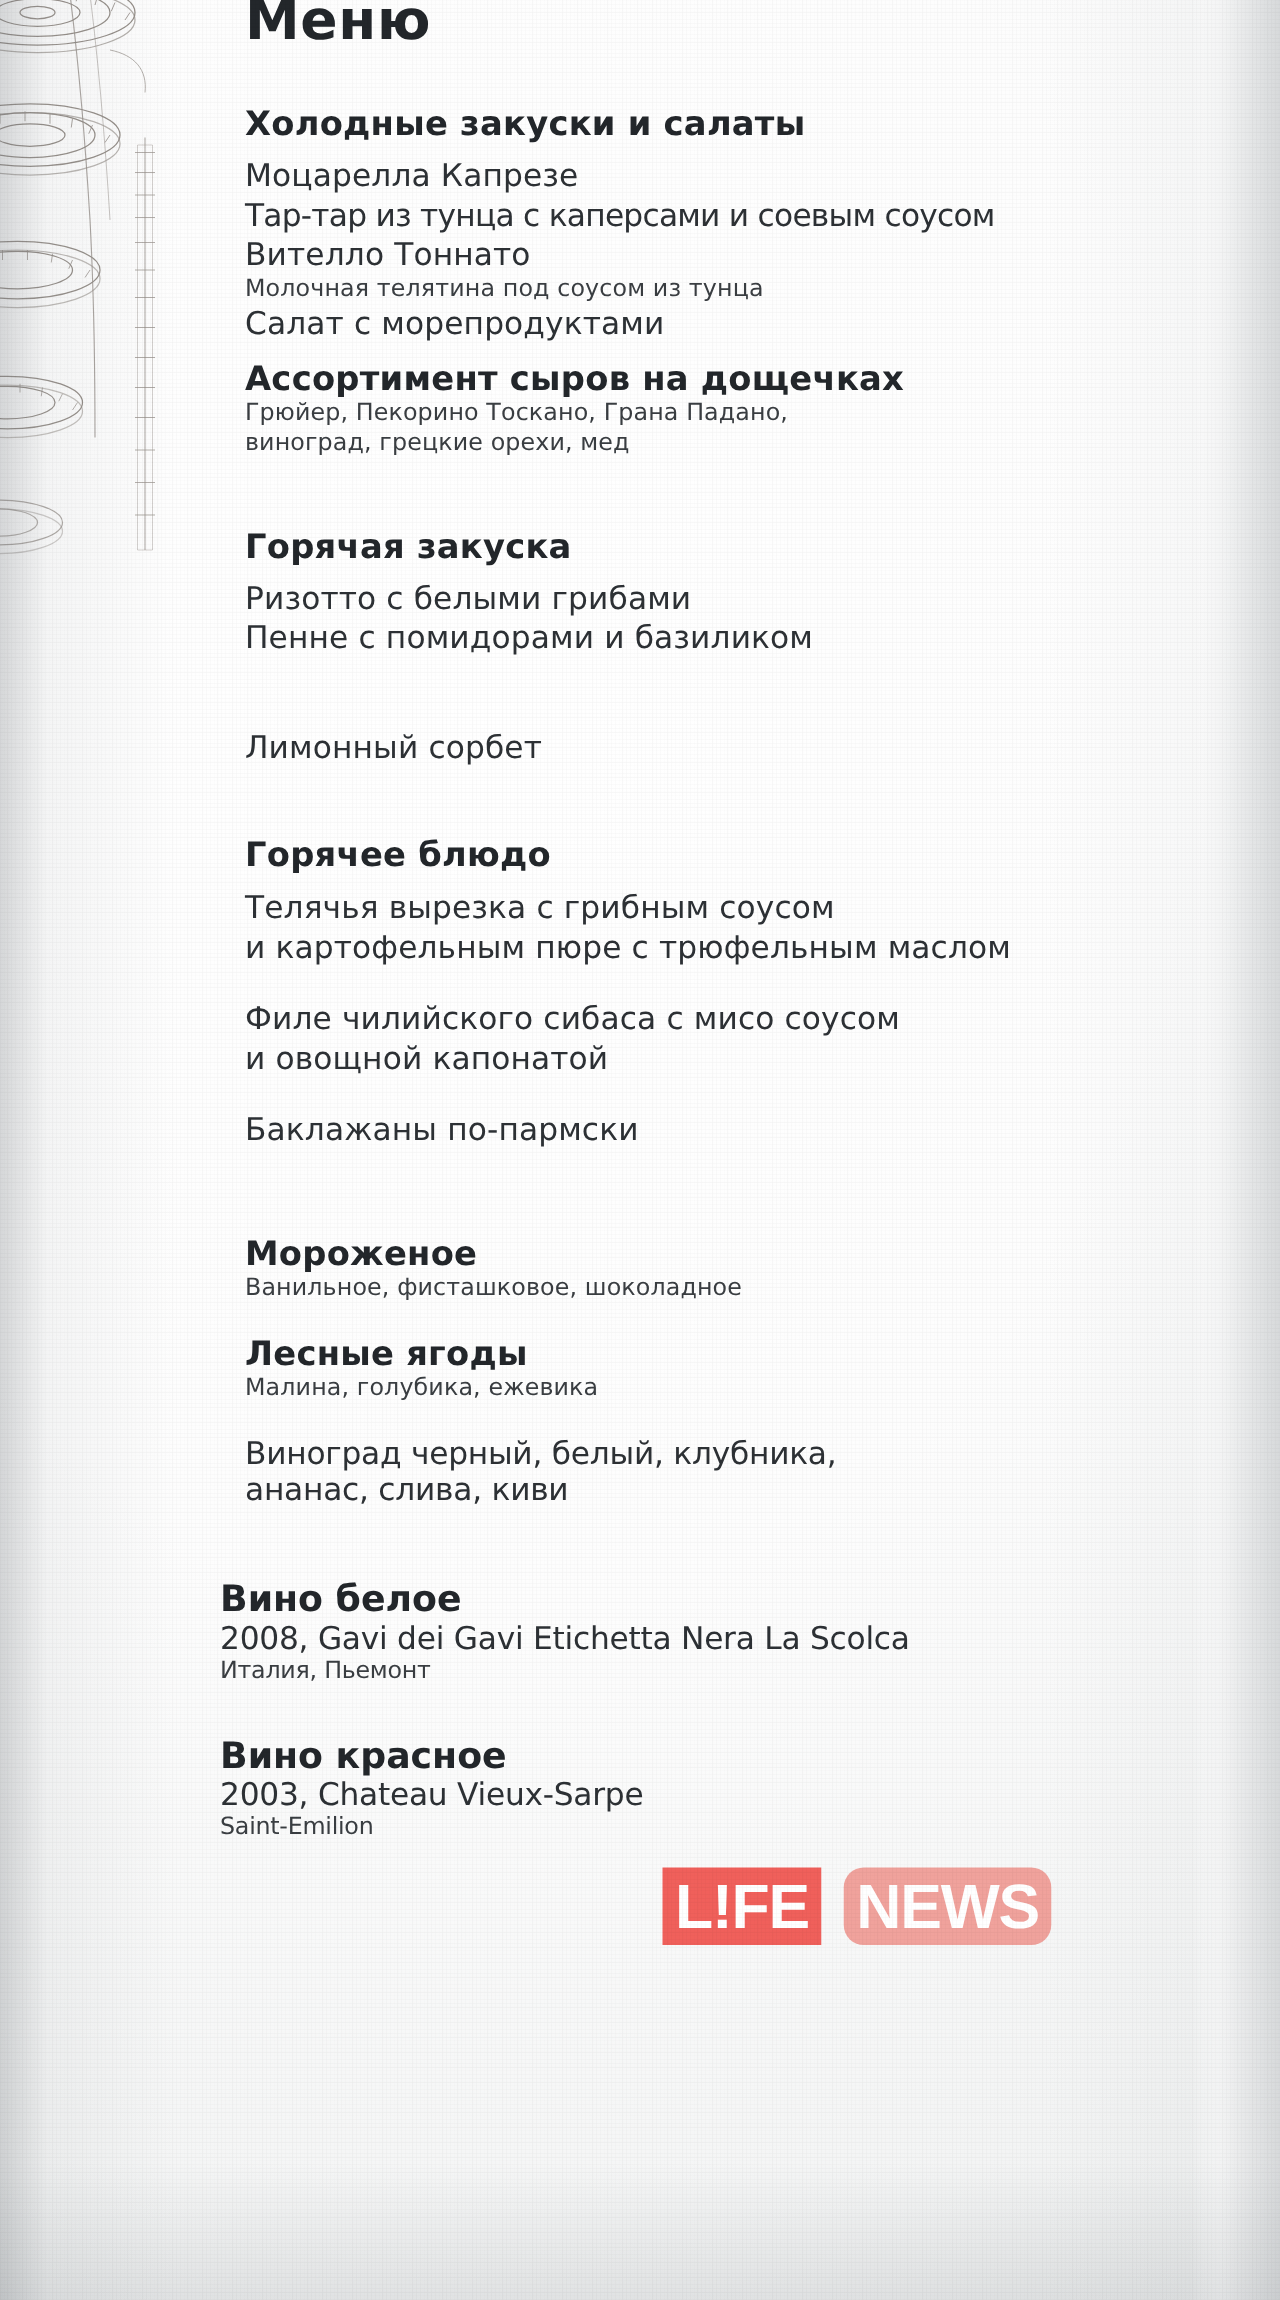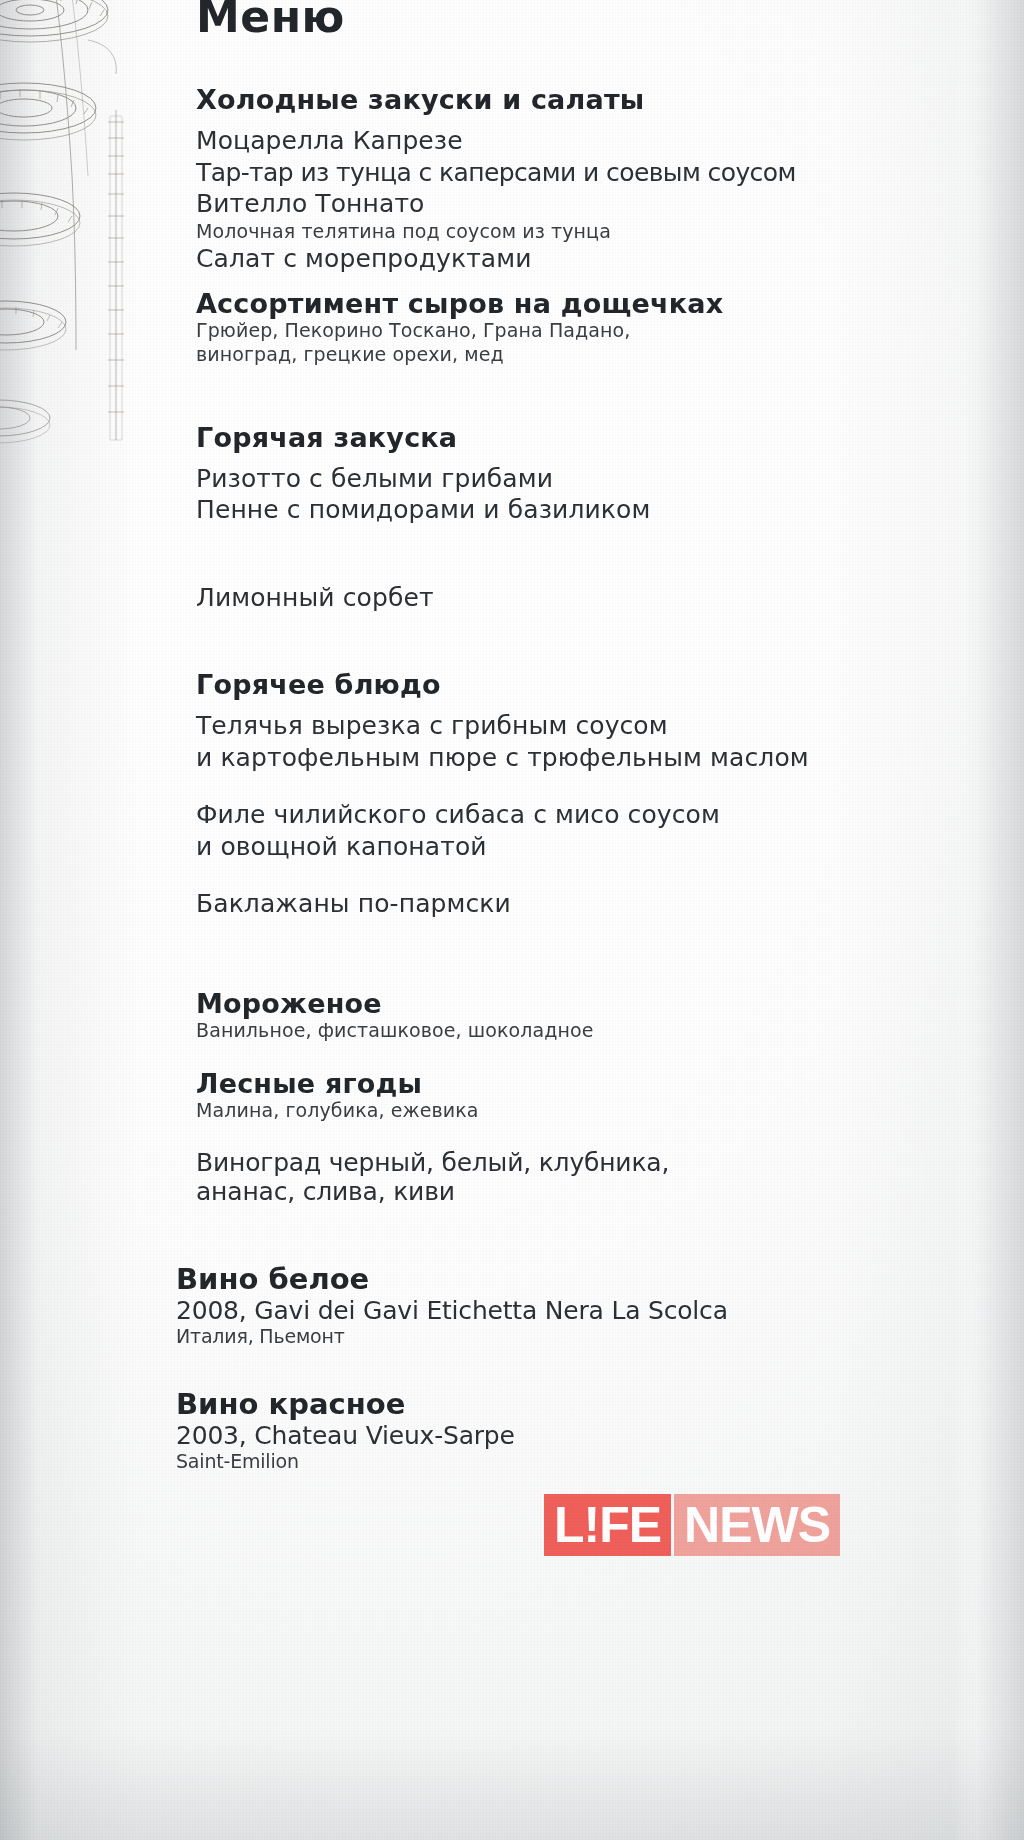--- a/index.html
+++ b/index.html
@@ -69,32 +69,32 @@
   .gap-l { height:44px; }
   .gap-xl { height:56px; }
 
   
   .wine-head { font-size:29px; font-weight:700; color:#23272b; letter-spacing:0px; }
   .wine-line { font-size:25px; font-weight:400; color:#2d3135; letter-spacing:-0.2px; }
   .wine-sub  { font-size:19px; font-weight:400; color:#3a3e42; letter-spacing:-0.2px; }
 
   
   #watermark {
-    position:absolute; left:544px; top:1494px;
+    position:absolute; left:530px; top:1494px;
     display:flex; align-items:stretch; height:62px;
     font-family:"Liberation Sans", sans-serif;
     box-shadow:0 0 0 0 rgba(0,0,0,0);
   }
   #wm-life, #wm-news {
     display:flex; align-items:center; justify-content:center;
     padding:0 10px; font-weight:700; font-size:50px; line-height:1;
     letter-spacing:-1px;
   }
   #wm-life { color:#ffffff; background:rgba(238,74,68,0.88); }
-  #wm-news { color:#ffffff; background:rgba(235,110,100,0.62); margin-left:3px; }
+  #wm-news { color:#ffffff; background:rgba(235,110,100,0.62); margin-left:18px;border-radius:16px; }
 
   
   #noise {
     position:absolute; inset:0; pointer-events:none; opacity:0.05;
     background-image:
       repeating-linear-gradient(0deg, rgba(0,0,0,0.5) 0px, rgba(0,0,0,0) 1px, rgba(0,0,0,0) 3px),
       repeating-linear-gradient(90deg, rgba(0,0,0,0.5) 0px, rgba(0,0,0,0) 1px, rgba(0,0,0,0) 3px);
   }
 </style>
 </head>

